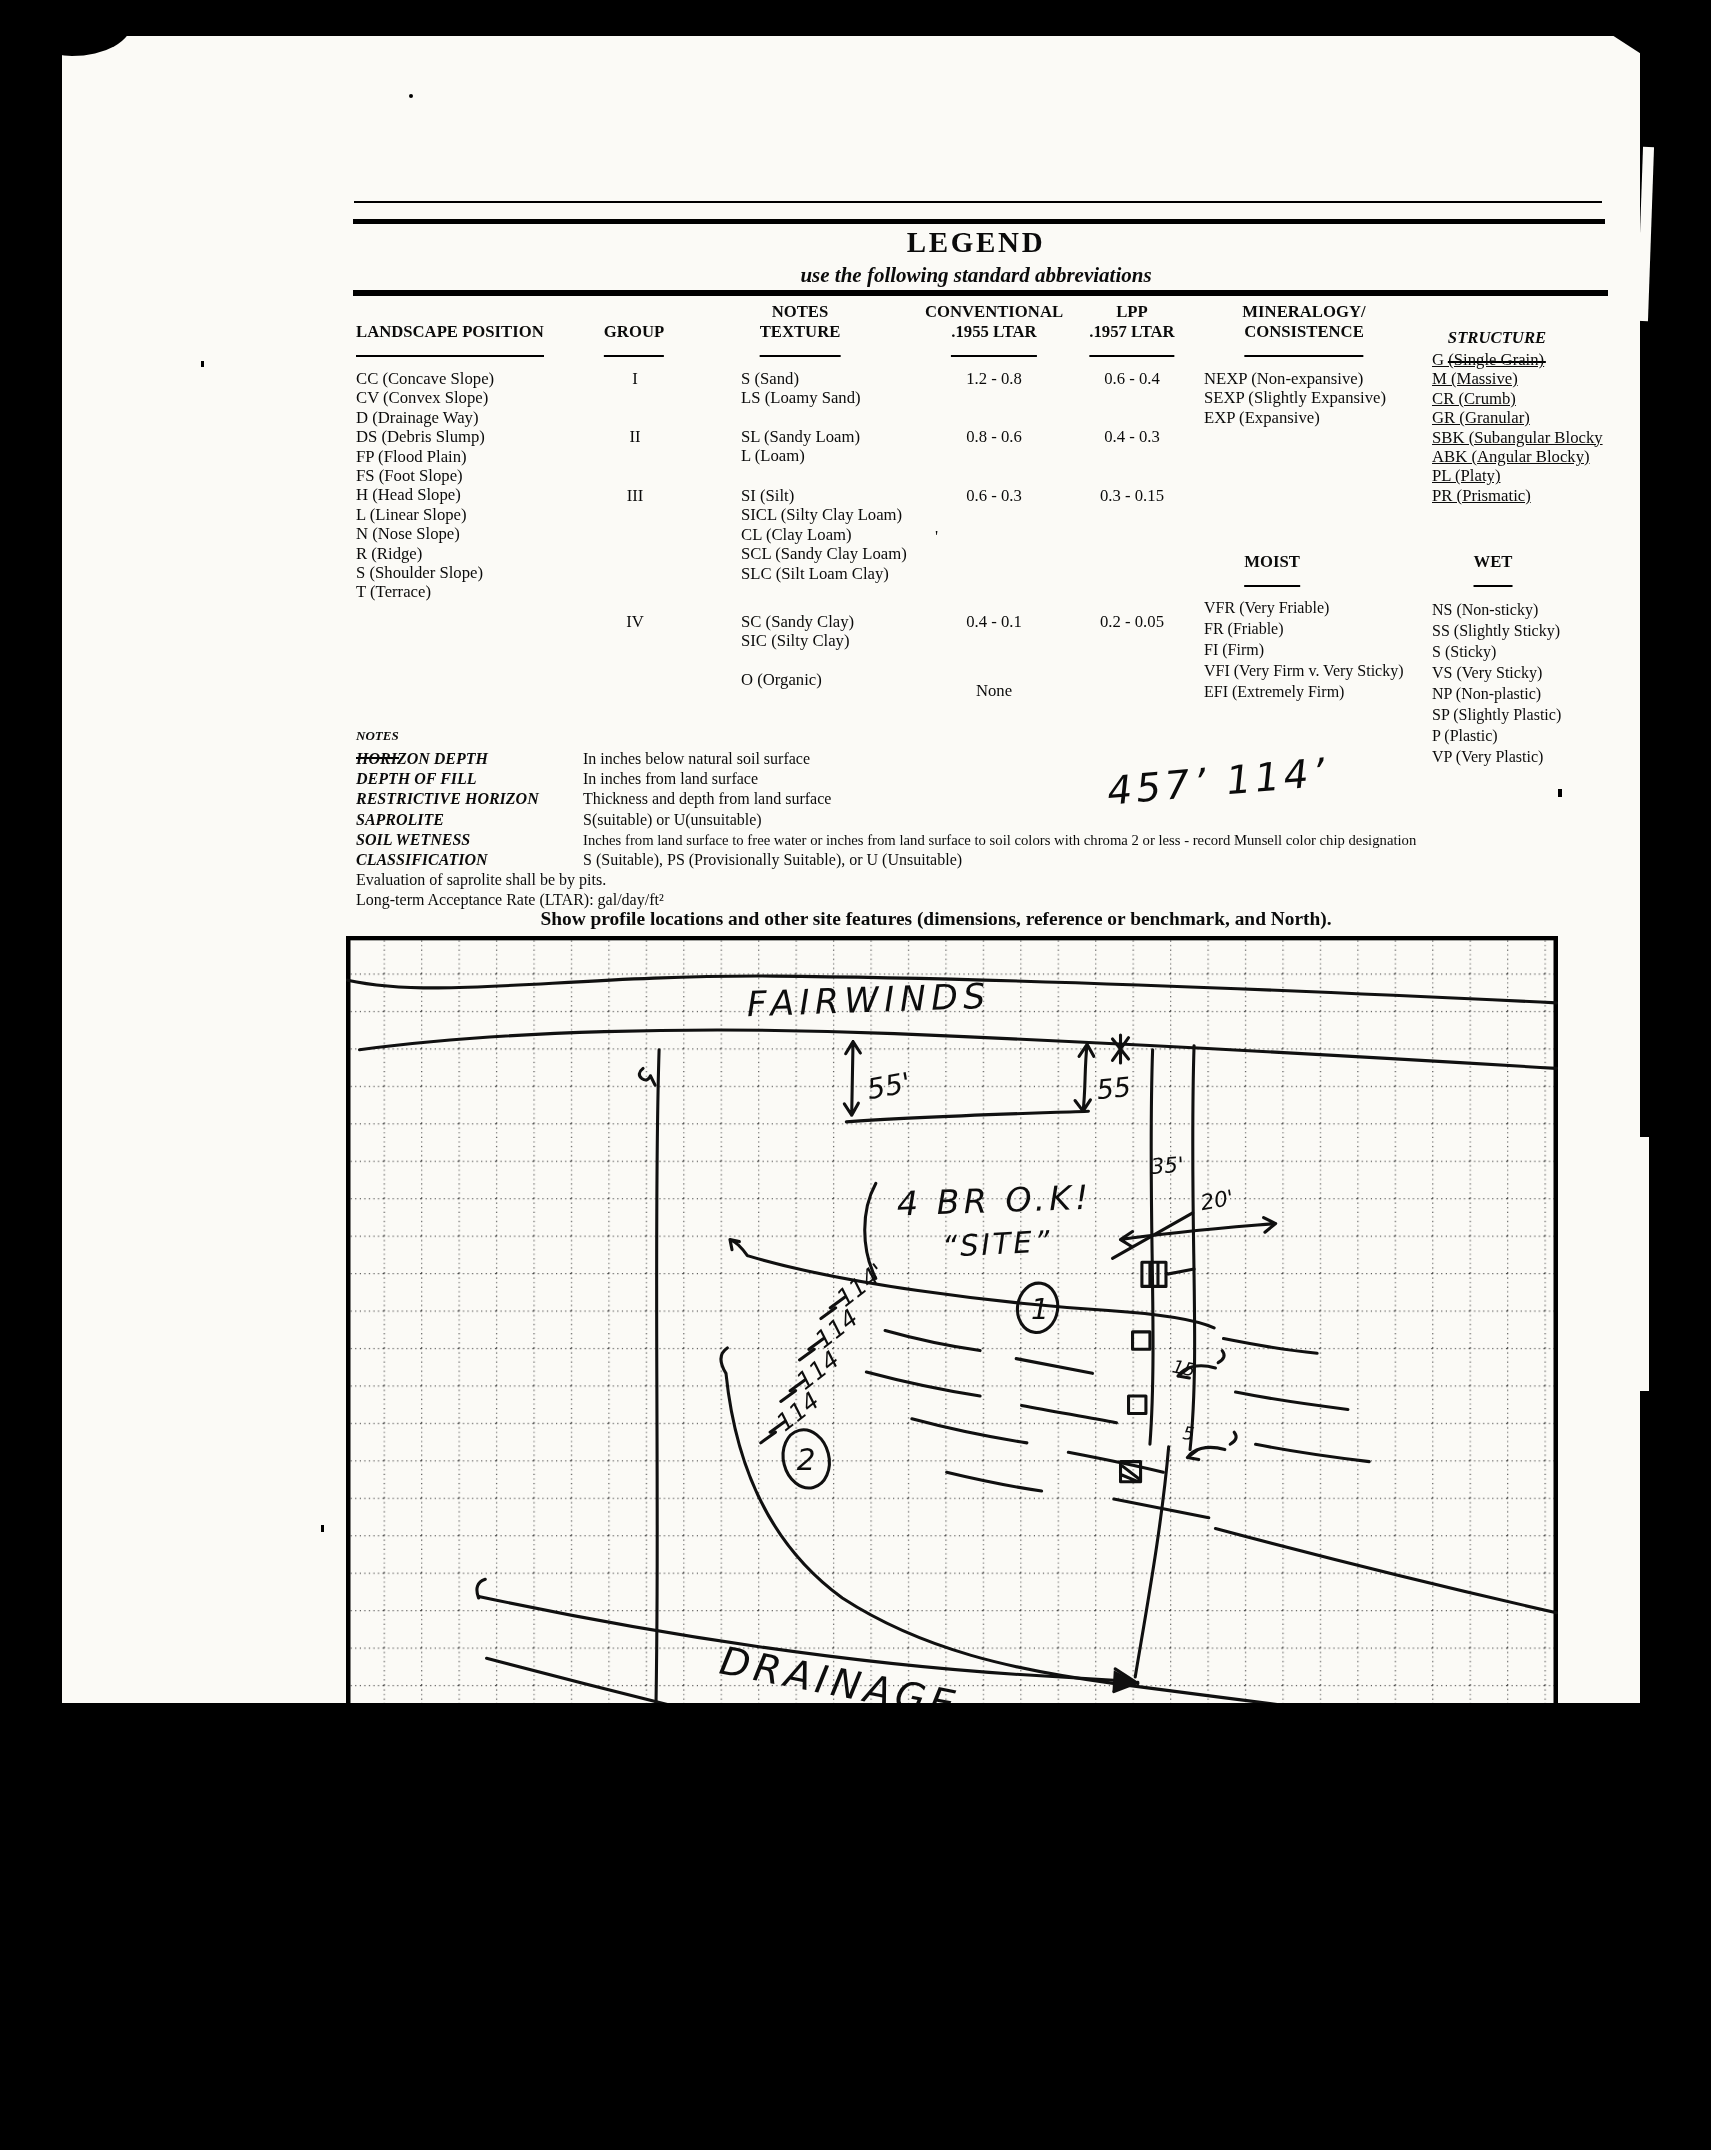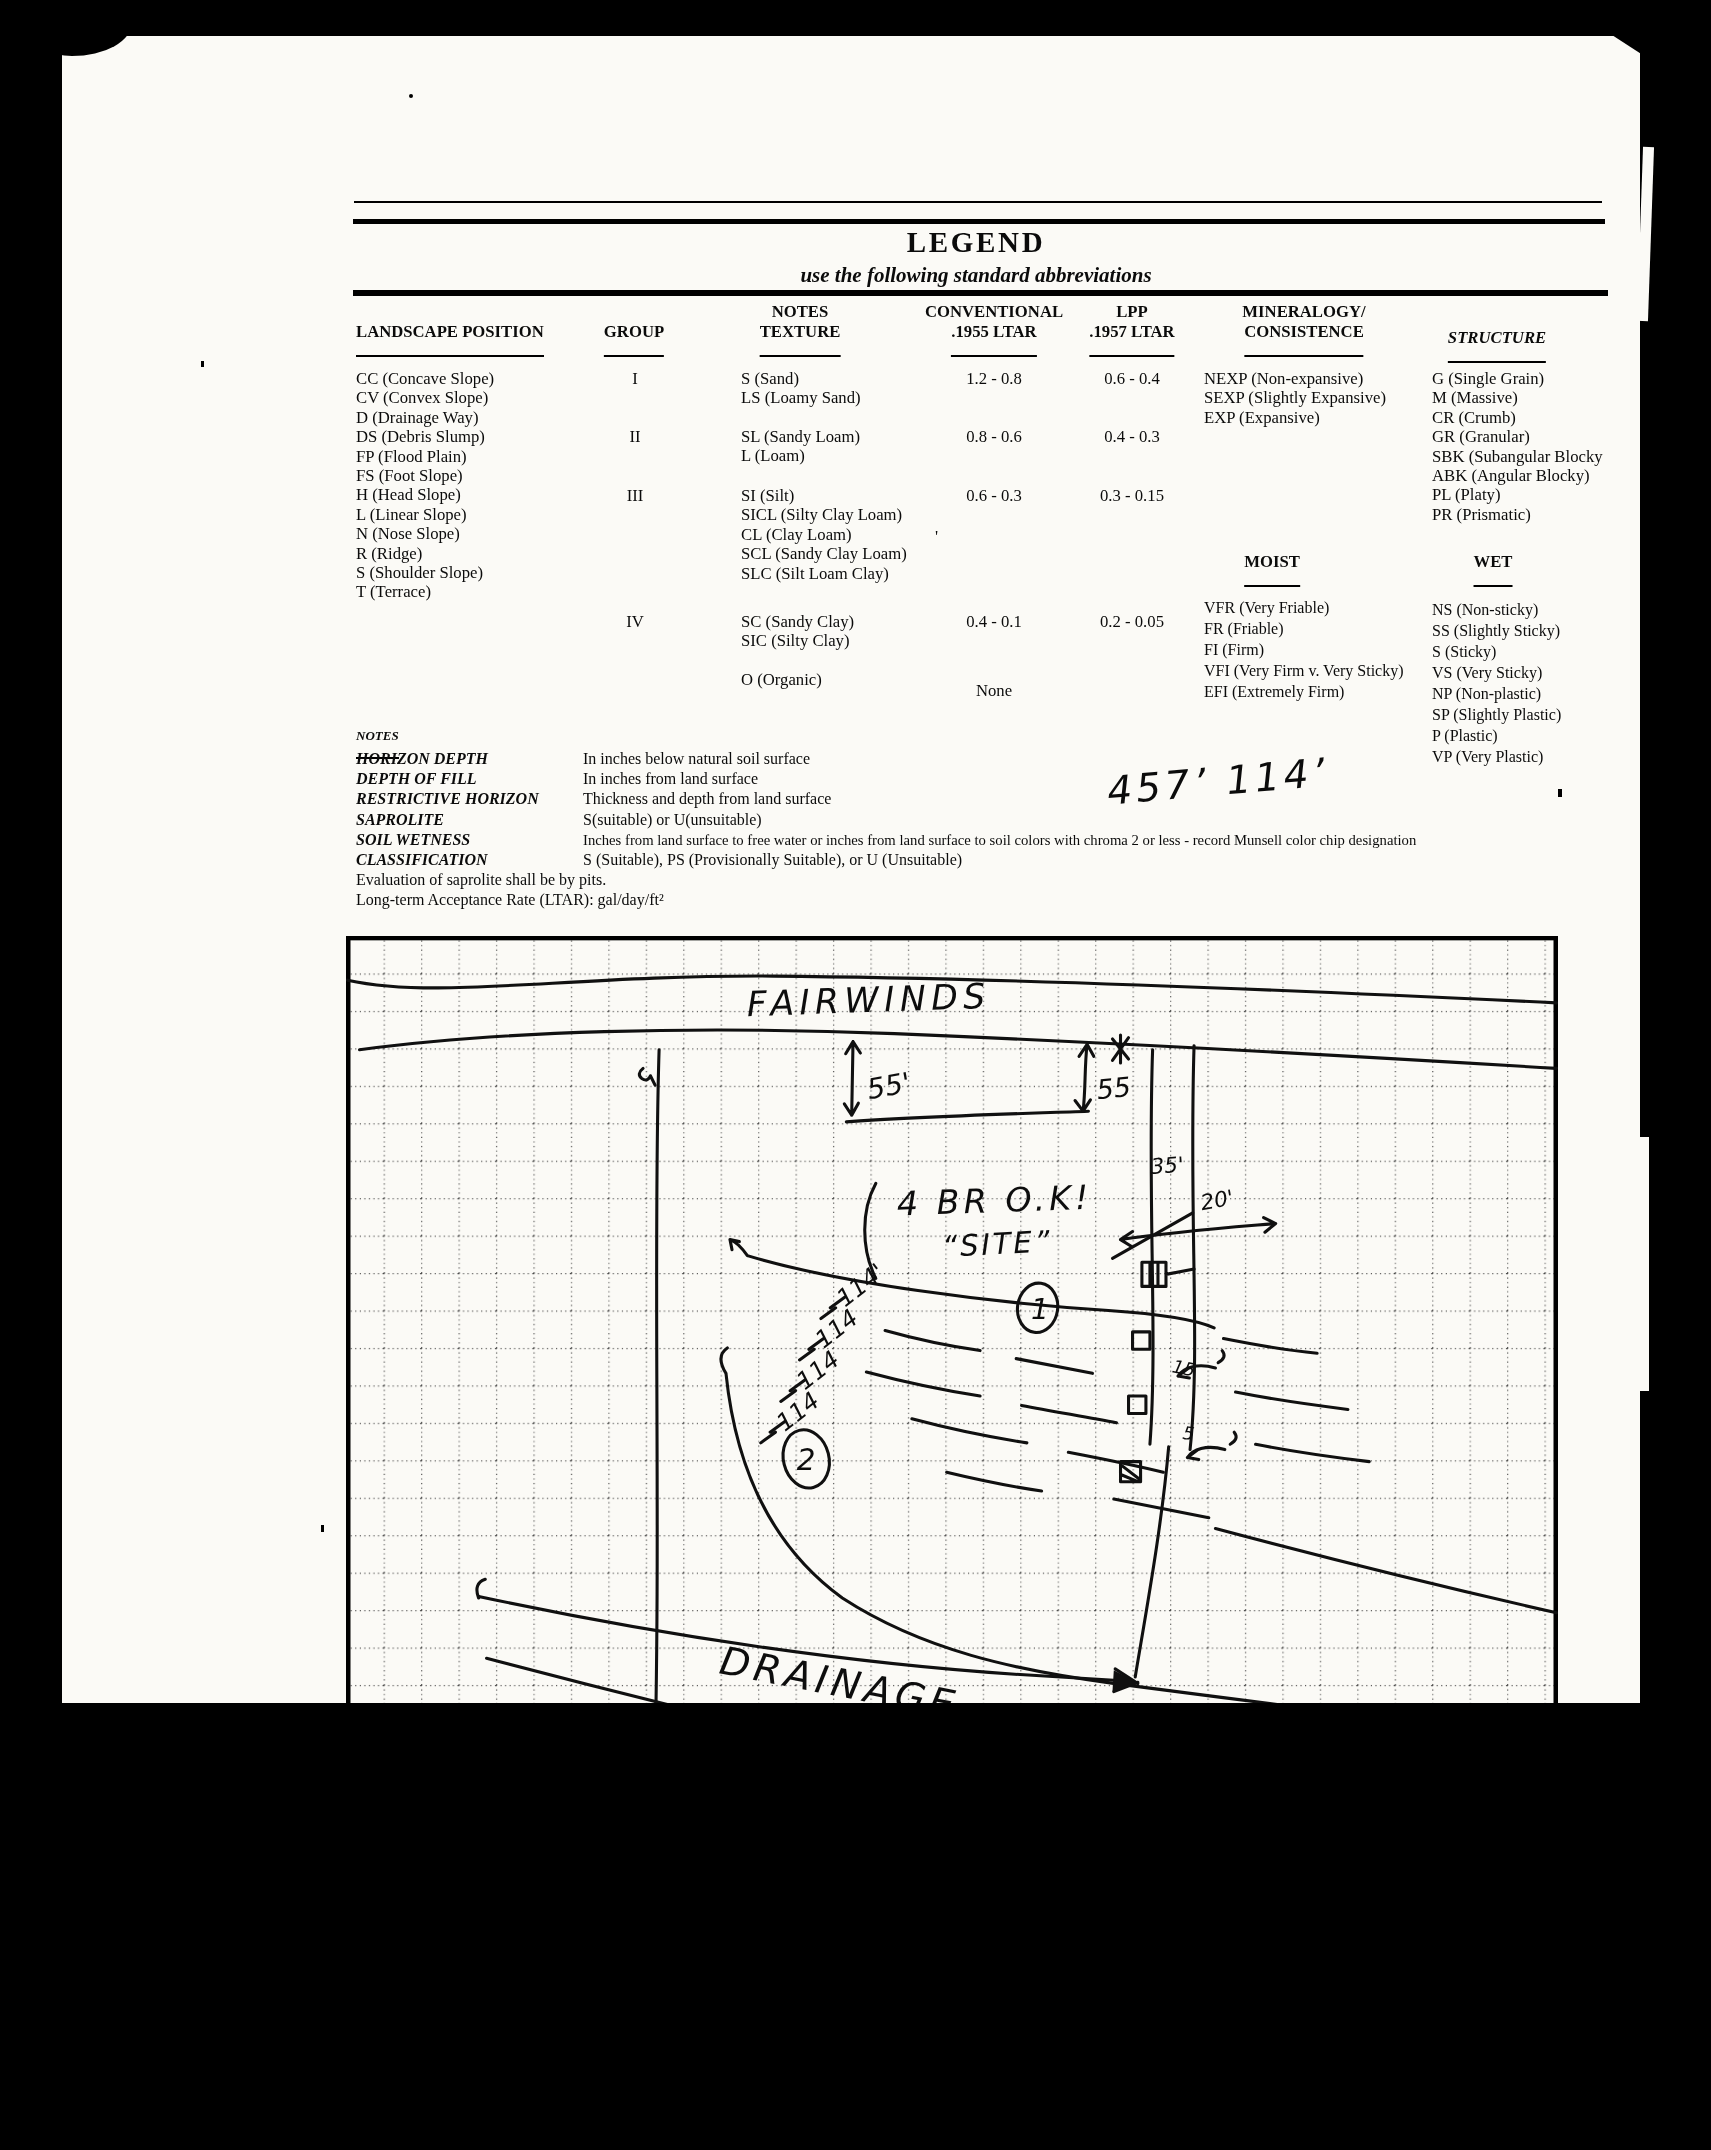--- a/index.html
+++ b/index.html
@@ -159,21 +159,21 @@
   </div>
   <div class="abs list ctr" style="left:994px;top:670px;margin-top:11px;">
       <div>None</div>
     </div>
 
   <div class="abs list" style="left:1204px;top:369px;">
     <div>NEXP (Non-expansive)</div>
     <div>SEXP (Slightly Expansive)</div>
     <div>EXP (Expansive)</div>
   </div>
-  <div class="abs list" style="left:1432px;top:369px;">
+  <div class="abs list" style="left:1432px;top:350px;text-decoration:underline;">
     <div>G (Single Grain)</div>
     <div>M (Massive)</div>
     <div>CR (Crumb)</div>
     <div>GR (Granular)</div>
     <div>SBK (Subangular Blocky</div>
     <div>ABK (Angular Blocky)</div>
     <div>PL (Platy)</div>
     <div>PR (Prismatic)</div>
   </div>
 
@@ -211,20 +211,21 @@
   <div class="abs noterow b i" style="left:356px;top:790px;">RESTRICTIVE HORIZON</div>
   <div class="abs noterow" style="left:583px;top:790px;">Thickness and depth from land surface</div>
   <div class="abs noterow b i" style="left:356px;top:811px;">SAPROLITE</div>
   <div class="abs noterow" style="left:583px;top:811px;">S(suitable) or U(unsuitable)</div>
   <div class="abs noterow b i" style="left:356px;top:831px;">SOIL WETNESS</div>
   <div class="abs noterow" style="left:583px;top:832px;font-size:14.7px;">Inches from land surface to free water or inches from land surface to soil colors with chroma 2 or less - record Munsell color chip designation</div>
   <div class="abs noterow b i" style="left:356px;top:851px;">CLASSIFICATION</div>
   <div class="abs noterow" style="left:583px;top:851px;">S (Suitable), PS (Provisionally Suitable), or U (Unsuitable)</div>
   <div class="abs noterow" style="left:356px;top:871px;">Evaluation of saprolite shall be by pits.</div>
   <div class="abs noterow" style="left:356px;top:891px;">Long-term Acceptance Rate (LTAR): gal/day/ft²</div>
+  <div class="abs b ctr" style="left:936px;top:908px;font-size:19.4px;white-space:nowrap;">Show profile locations and other site features (dimensions, reference or benchmark, and North).</div>
 
   <div class="abs" style="left:1107px;top:759px;font-family:'DejaVu Sans',sans-serif;font-style:italic;font-size:39px;transform:rotate(-5deg);letter-spacing:4px;">457’  114’</div>
 
   <svg class="abs" style="left:346px;top:936px;" width="1212" height="983" viewBox="0 0 1812 1470">
     <defs>
       <pattern id="gp" width="56" height="56" patternUnits="userSpaceOnUse">
         <path d="M0,1 H56 M1,0 V56" stroke="#2c2c2c" stroke-width="1.7" stroke-dasharray="1.6 5.2" fill="none"></path>
       </pattern>
     </defs>
 

